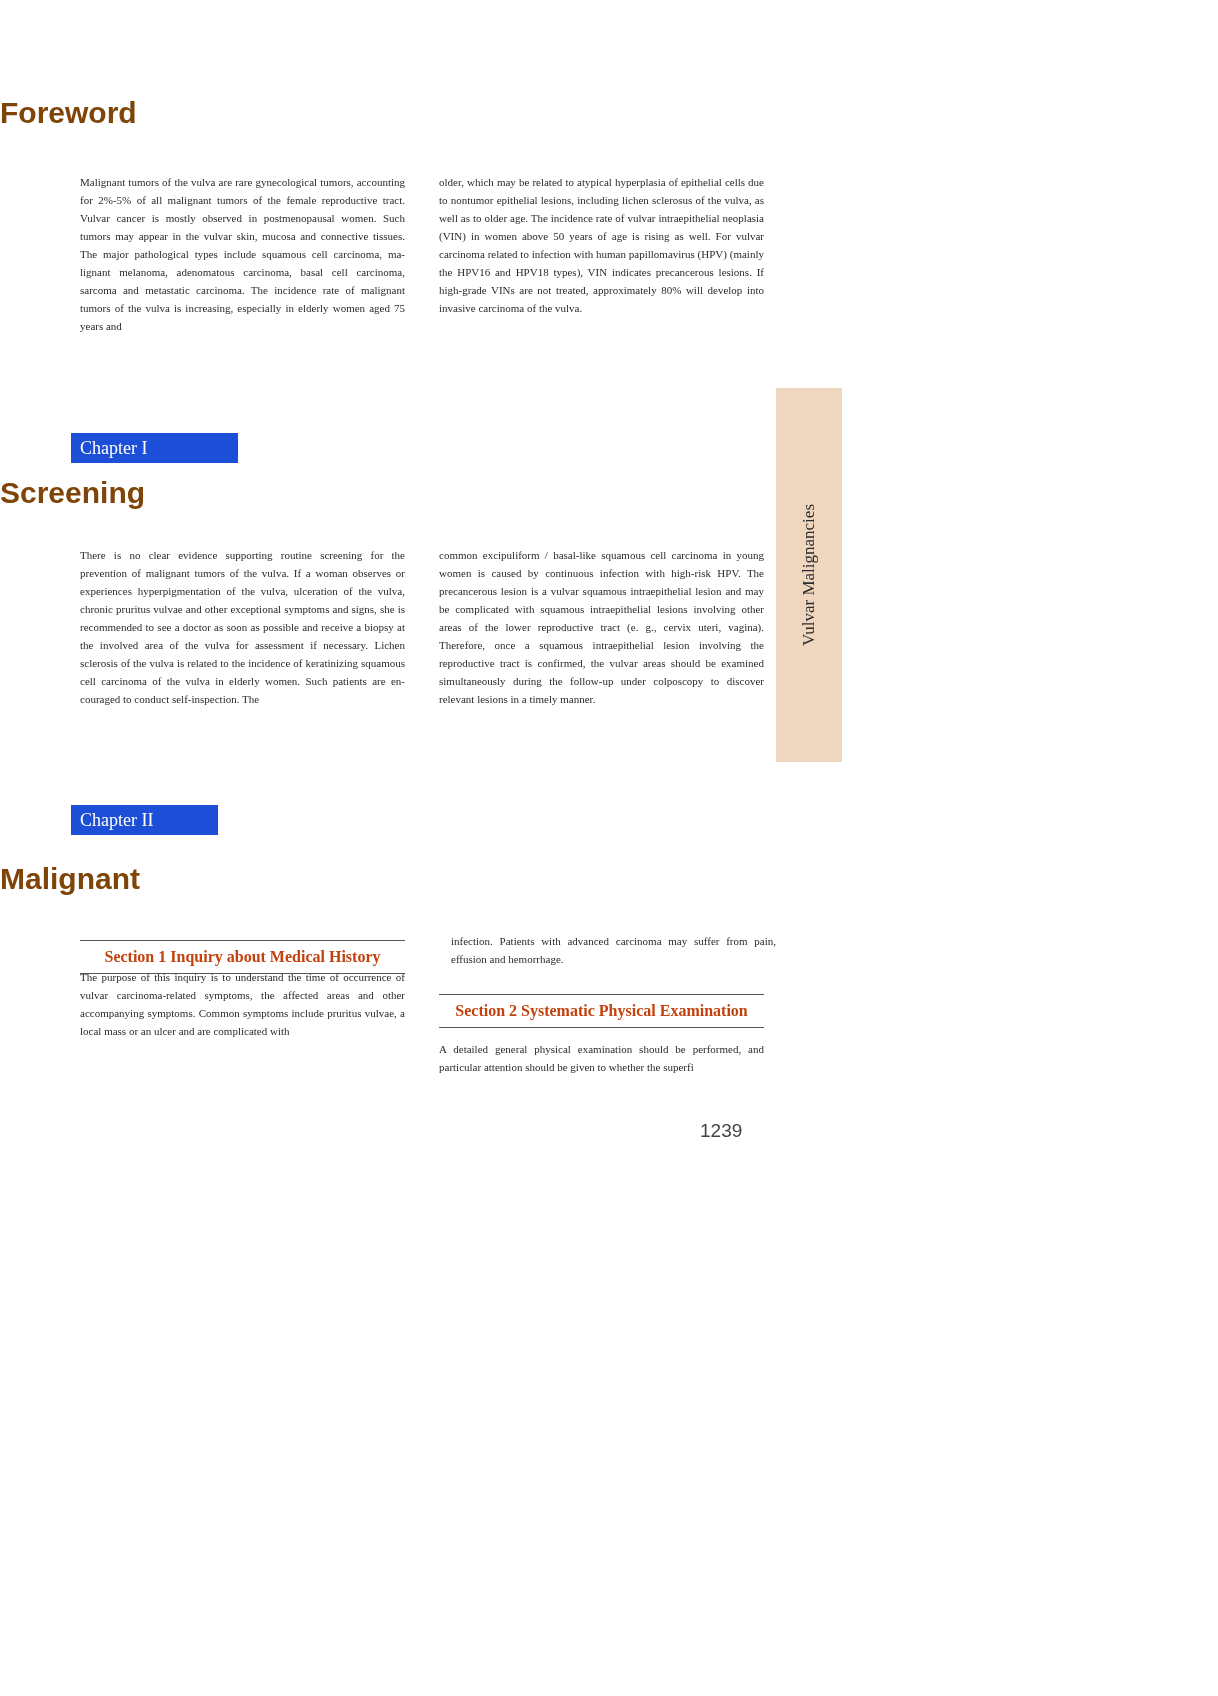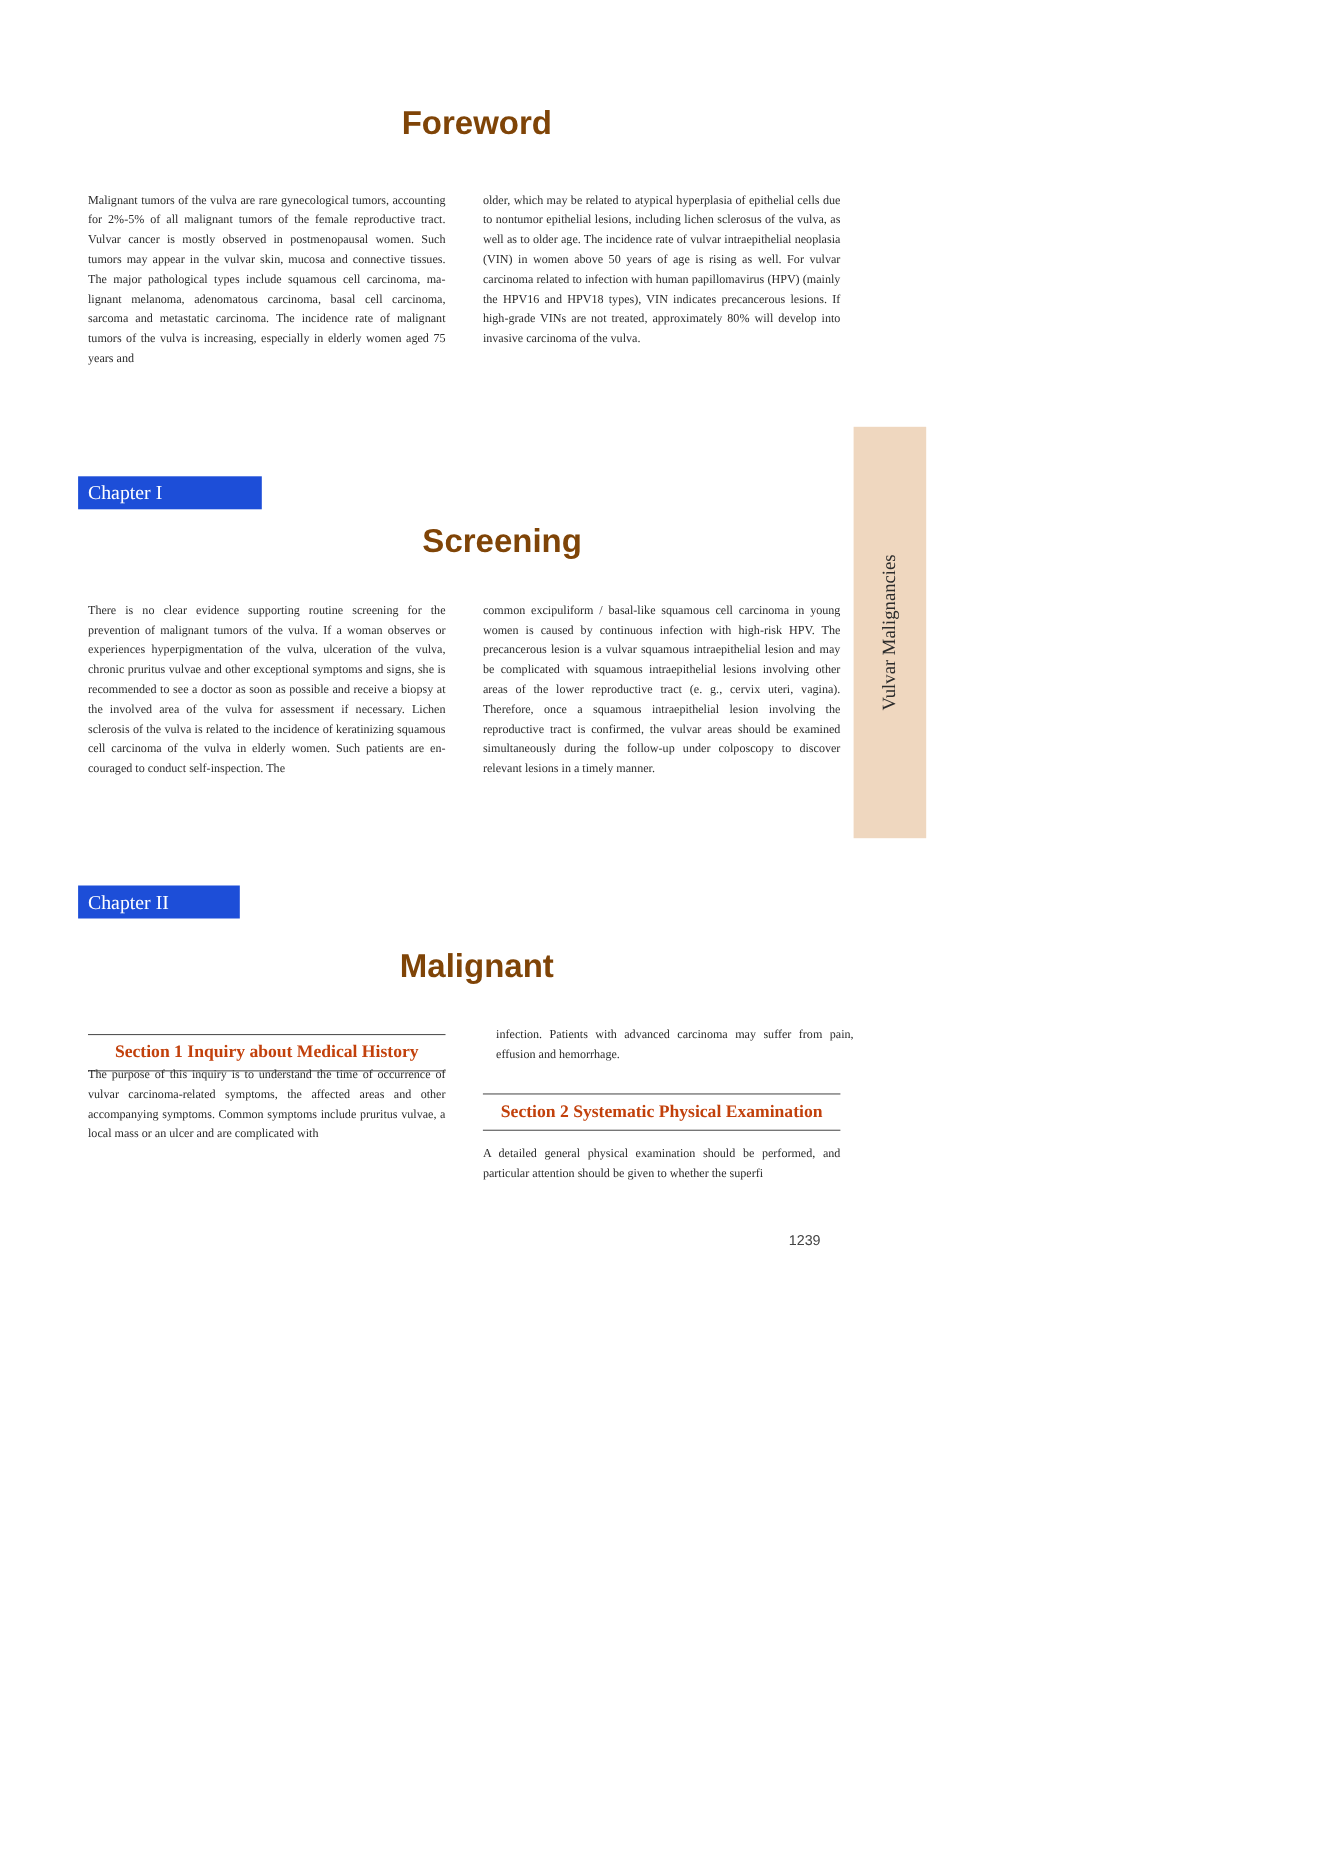--- a/index.html
+++ b/index.html
@@ -1,51 +1,51 @@
 <!DOCTYPE html>
 <html><head>
 <meta charset="utf-8">
 <style>
   html, body { margin:0; padding:0; background:#ffffff; }
   body { width:1218px; height:1696px; position:relative; overflow:hidden;
          font-family:"Liberation Serif","DejaVu Serif",serif; color:#2b2b2b; }
-  .title { position:absolute; left:12px; width:843px; text-align:center;
+  .title { position:absolute; left:0; width:843px; text-align:left;
            font-family:"Liberation Sans","DejaVu Sans",sans-serif; font-weight:bold;
            font-size:30px; color:#7f4407; margin:0; }
   .col { position:absolute; width:325px; font-size:11px; line-height:18px;
          text-align:justify; margin:0; hyphens:manual; }
   .col.left { left:80px; }
   .col.right { left:439px; }
   .chapter-bar { position:absolute; left:71px; height:30px; background:#1d4ed8;
                  color:#ffffff; font-size:18px; line-height:30px; padding-left:9px;
                  box-sizing:border-box; font-family:"Liberation Serif","DejaVu Serif",serif; }
   .side-tab { position:absolute; left:776px; top:388px; width:66px; height:374px;
               background:#efd7bf; }
   .side-tab span { position:absolute; left:50%; top:50%;
                    transform:translate(-50%,-50%) rotate(-90deg);
                    white-space:nowrap; font-size:17px; color:#2b2b2b; }
   .section-head { position:absolute; width:325px; border-top:1.5px solid #555;
                   border-bottom:1.5px solid #555; text-align:center;
                   font-weight:bold; font-size:16px; line-height:32px; color:#c2410c; }
-  .page-num { position:absolute; left:700px; width:63px; text-align:center; top:1120px;
-              font-family:"Liberation Sans","DejaVu Sans",sans-serif; font-size:13px; color:#444; }
+  .page-num { position:absolute; left:700px; width:63px; text-align:left; top:1120px;
+              font-family:"Liberation Sans","DejaVu Sans",sans-serif; font-size:19px; color:#444; }
 </style>
 </head>
 <body>
 
 <h1 class="title" style="top:96px;">Foreword</h1>
 <p class="col left" style="top:173px;">Malignant tumors of the vulva are rare gyne­cological tumors, accounting for 2%-5% of all malignant tumors of the female reproduc­tive tract. Vulvar cancer is mostly observed in postmenopausal women. Such tumors may appear in the vulvar skin, mucosa and connective tissues. The major pathological types include squamous cell carcinoma, ma­lignant melanoma, adenomatous carcinoma, basal cell carcinoma, sarcoma and metastat­ic carcinoma. The incidence rate of malig­nant tumors of the vulva is increasing, espe­cially in elderly women aged 75 years and</p>
 <p class="col right" style="top:173px;">older, which may be related to atypical hy­perplasia of epithelial cells due to nontumor epithelial lesions, including lichen sclerosus of the vulva, as well as to older age. The in­cidence rate of vulvar intraepithelial neopla­sia (VIN) in women above 50 years of age is rising as well. For vulvar carcinoma relat­ed to infection with human papillomavirus (HPV) (mainly the HPV16 and HPV18 types), VIN indicates precancerous lesions. If high-grade VINs are not treated, approxi­mately 80% will develop into invasive carci­noma of the vulva.</p>
 
 <div class="side-tab">
   <span>Vulvar Malignancies</span>
 </div>
 
 <div class="chapter-bar" style="top:433px; width:167px;">Chapter I</div>
-<h1 class="title" style="top:476px;padding-left:23px;">Screening</h1>
+<h1 class="title" style="top:476px;">Screening</h1>
 <p class="col left" style="top:546px;">There is no clear evidence supporting rou­tine screening for the prevention of malig­nant tumors of the vulva. If a woman ob­serves or experiences hyperpigmentation of the vulva, ulceration of the vulva, chronic pruritus vulvae and other exceptional symp­toms and signs, she is recommended to see a doctor as soon as possible and receive a bi­opsy at the involved area of the vulva for as­sessment if necessary. Lichen sclerosis of the vulva is related to the incidence of kera­tinizing squamous cell carcinoma of the vul­va in elderly women. Such patients are en­couraged to conduct self-inspection. The</p>
 <p class="col right" style="top:546px;">common excipuliform / basal-like squamous cell carcinoma in young women is caused by continuous infection with high-risk HPV. The precancerous lesion is a vulvar squa­mous intraepithelial lesion and may be com­plicated with squamous intraepithelial le­sions involving other areas of the lower re­productive tract (e. g., cervix uteri, vagina). Therefore, once a squamous intraepithelial lesion involving the reproductive tract is confirmed, the vulvar areas should be exam­ined simultaneously during the follow-up under colposcopy to discover relevant le­sions in a timely manner.</p>
 
 <div class="chapter-bar" style="top:805px; width:147px;">Chapter II</div>
 <h1 class="title" style="top:862px;">Malignant</h1>
 
 <div class="section-head" style="left:80px; top:940px;">Section 1 Inquiry about Medical History</div>
 <p class="col left" style="top:968px;">The purpose of this inquiry is to understand the time of occurrence of vulvar carcinoma-related symptoms, the affected areas and other accompanying symptoms. Common symptoms include pruritus vulvae, a local mass or an ulcer and are complicated with</p>
 
 <p class="col right" style="top:932px;margin-left:12px;">infection. Patients with advanced carcinoma may suffer from pain, effusion and hemor­rhage.</p>

